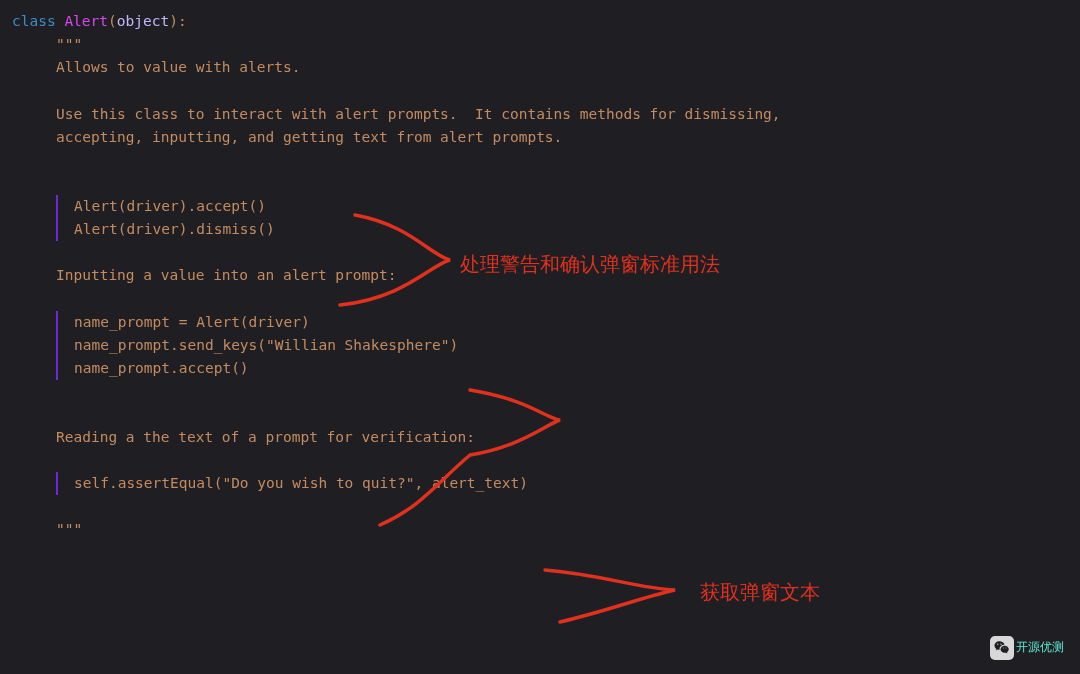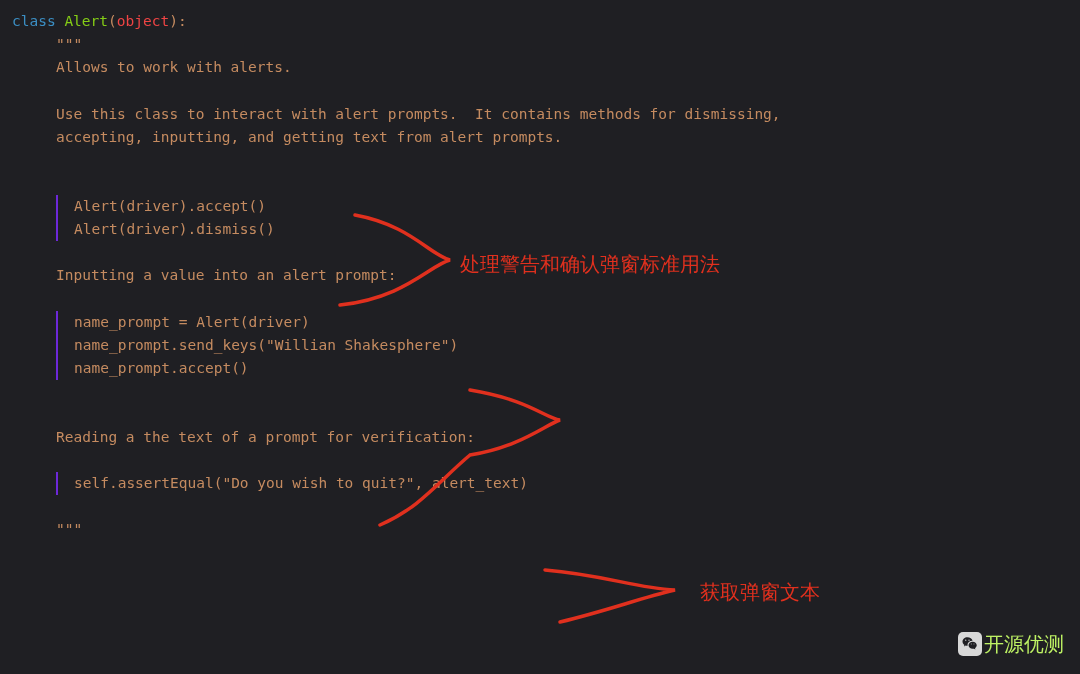--- a/index.html
+++ b/index.html
@@ -12,23 +12,23 @@
     width: 1080px;
     height: 674px;
     overflow: hidden;
     position: relative;
     padding: 10px 12px;
   }
 
   .line { white-space: pre; }
 
   .kw-class { color: #3b8ec3; }   
-  .classname { color: #84cc16; }  
+  .classname { color: #d946ef; }  
   .paren { color: #c58b60; }
-  .arg { color: #ef4444; margin-top: 21px; }        
+  .arg { color: #c4b5fd; margin-top: 21px; }        
   .colon { color: #c58b60; }
   .docstring { color: #c58b60; }
 
   .indent1 { padding-left: 44px; }
   .block {
     margin-left: 44px;
     padding-left: 16px;
     border-left: 2px solid #6d28d9;
   }
   .blank { height: 23px; }
@@ -48,42 +48,42 @@
     white-space: nowrap;
   }
 
   .watermark {
     position: absolute;
     bottom: 14px;
     right: 16px;
     display: flex;
     align-items: center;
     gap: 2px;
-    color: #bef264;
+    color: #5eead4;
     font-family: -apple-system, "PingFang SC", "Microsoft YaHei", sans-serif;
-    font-size: 20px;
+    font-size: 12px;
   }
   .watermark .wm-icon {
     width: 24px; height: 24px;
     background: #d8d8d8;
     border-radius: 5px;
     display: flex;
     align-items: center;
     justify-content: center;
   }
   .watermark .wm-icon svg { width: 18px; height: 18px; fill: #1f1f23; }
 </style>
 </head>
 <body>
 
 <div>
   <div class="line"><span class="kw-class">class</span> <span class="classname">Alert</span><span class="paren">(</span><span class="arg">object</span><span class="paren">)</span><span class="colon">:</span></div>
 
   <div class="line indent1 docstring">"""</div>
-  <div class="line indent1 docstring">Allows to work with alerts.</div>
+  <div class="line indent1 docstring">Allows to value with alerts.</div>
   <div class="blank"></div>
   <div class="line indent1 docstring">Use this class to interact with alert prompts.  It contains methods for dismissing,</div>
   <div class="line indent1 docstring">accepting, inputting, and getting text from alert prompts.</div>
   <div class="blank"></div>
 
   <div class="blank"></div>
   <div class="block">
     <div class="line docstring">Alert(driver).accept()</div>
     <div class="line docstring">Alert(driver).dismiss()</div>
   </div>

